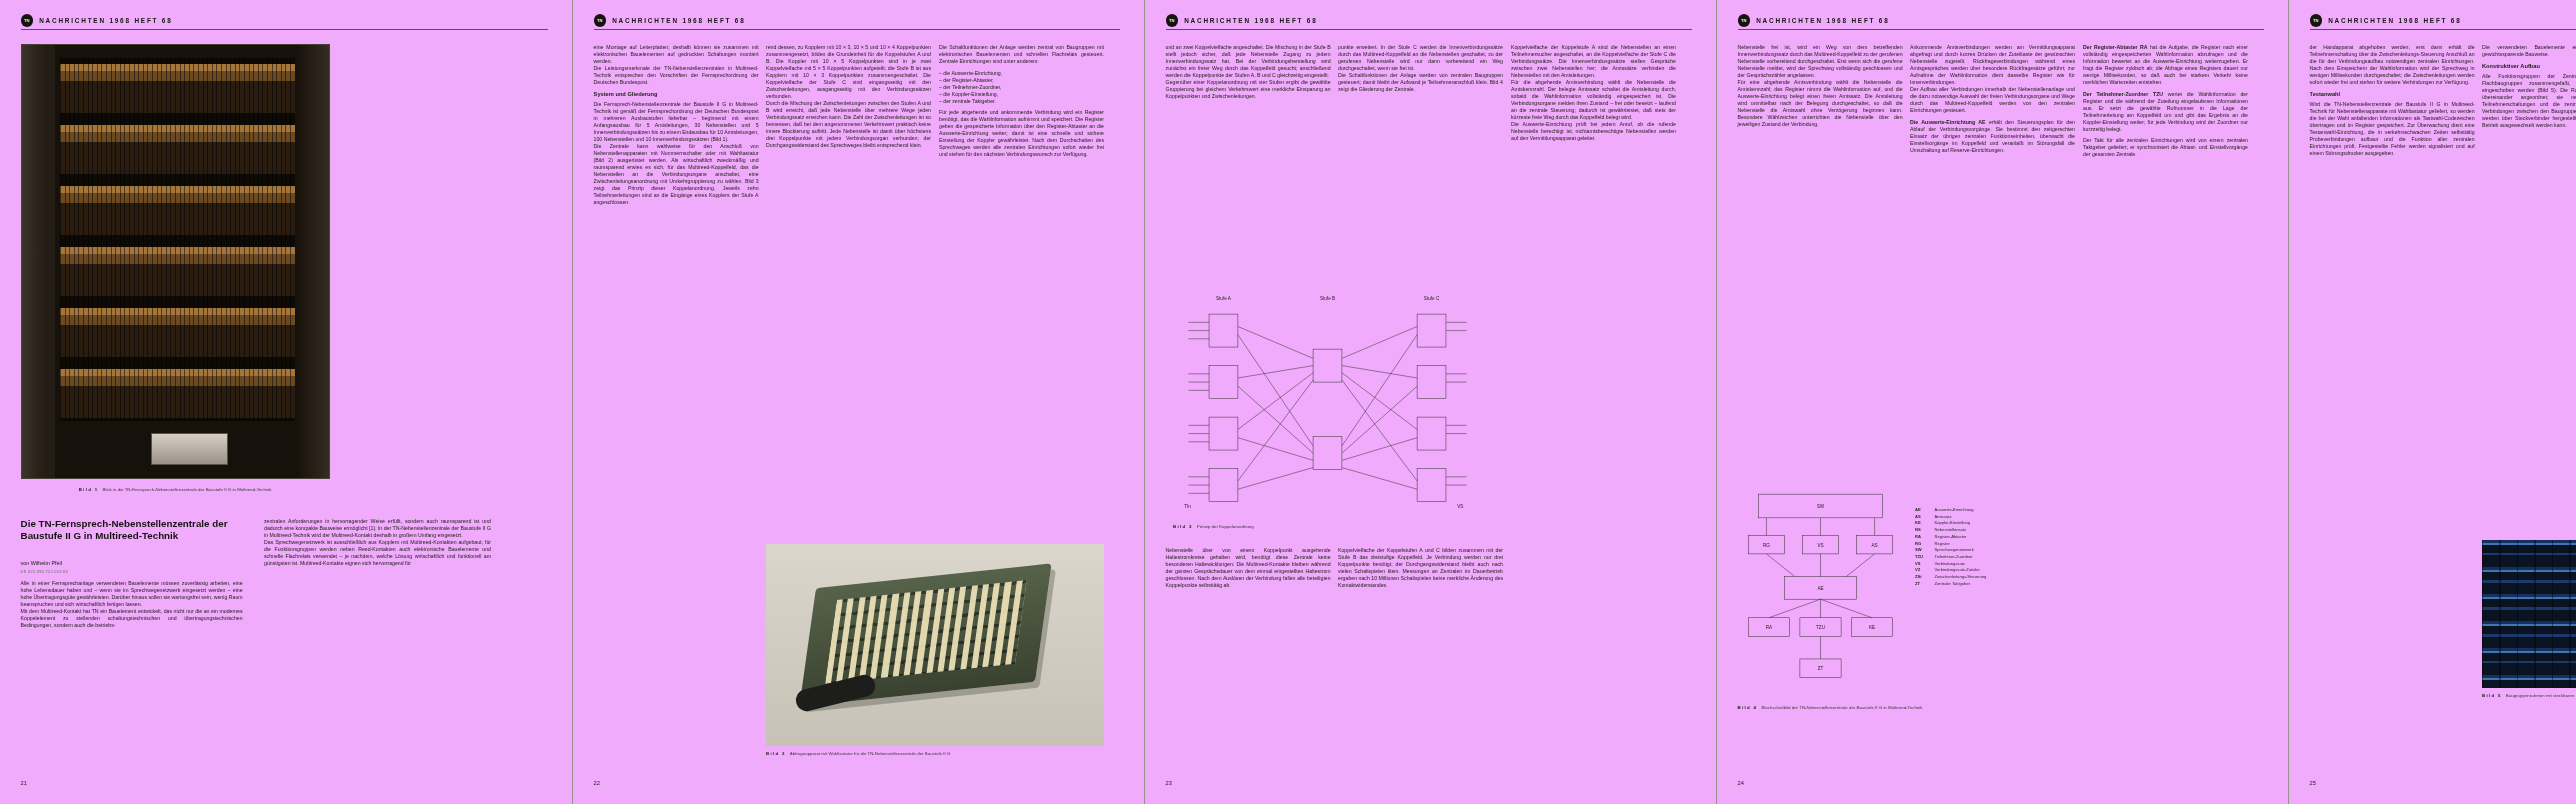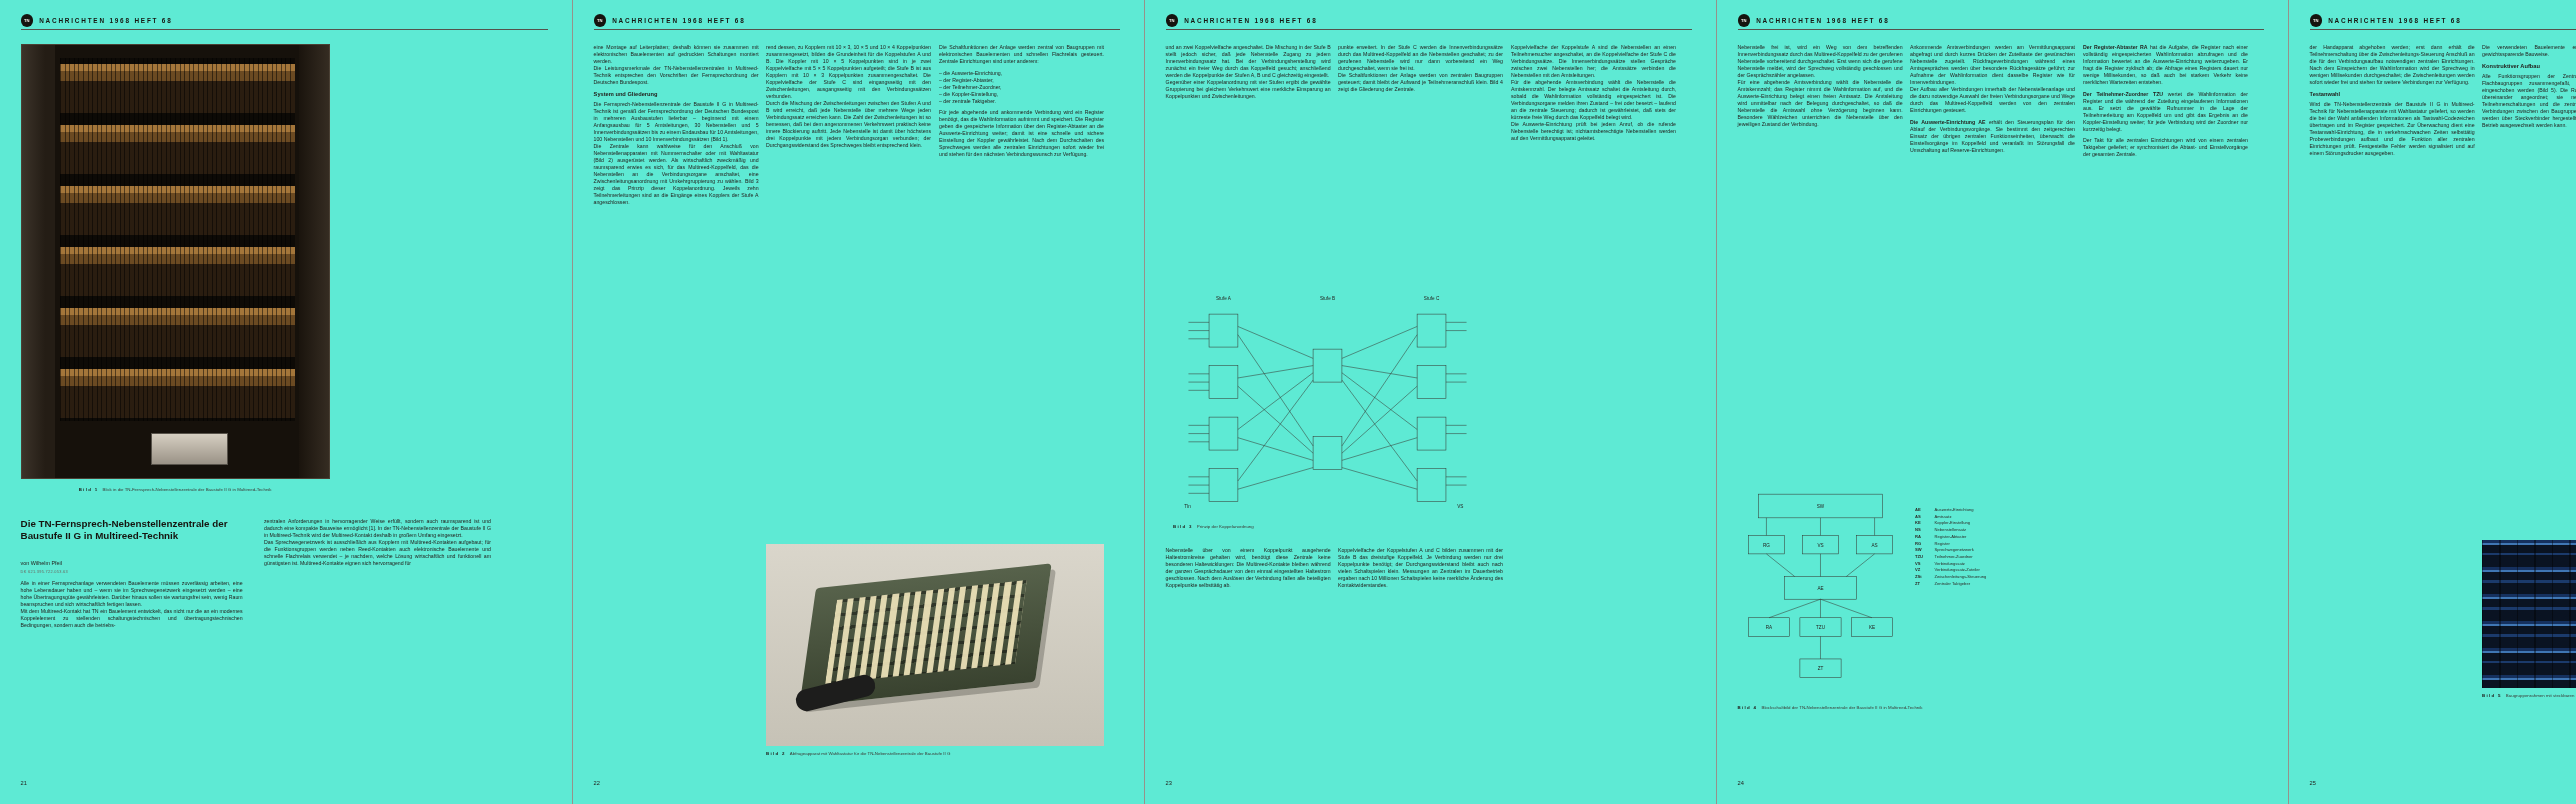--- a/index.html
+++ b/index.html
@@ -1,19 +1,19 @@
 <!DOCTYPE html>
 <html style="font-size:8.2px"><head>
 <meta charset="utf-8">
 <style>
   *{margin:0;padding:0;box-sizing:border-box}
   html,body{width:3434px;height:804px;background:#6b6b66}
   body{font-family:"Liberation Sans",sans-serif;color:#21201d}
   #spread{display:flex;width:3434px;height:804px}
-  .page{position:relative;flex:0 0 572px;height:804px;background:#5eead4;overflow:hidden}
+  .page{position:relative;flex:0 0 572px;height:804px;background:#f0abfc;overflow:hidden}
   .page + .page{border-left:0.5px solid #96928a}
 
   
   .hdr{position:absolute;top:12.4px;left:20.6px;right:24px;height:17.5px;display:flex;align-items:center;gap:6.2px;border-bottom:0.5px solid #55524c}
   .hdr-logo{width:12.4px;height:12.4px;background:#15140f;border-radius:50%;color:#f1efe8;font-size:4.1px;font-weight:bold;display:flex;align-items:center;justify-content:center;flex:0 0 auto}
   .hdr-title{font-size:6.4px;font-weight:bold;letter-spacing:1.8px;color:#16150f;white-space:nowrap}
 
   
   .col{position:absolute;width:165px;font-size:5.2px;line-height:7px;text-align:justify;color:#23221e}
   .para{white-space:pre-line;margin:0 0 4.6px}

